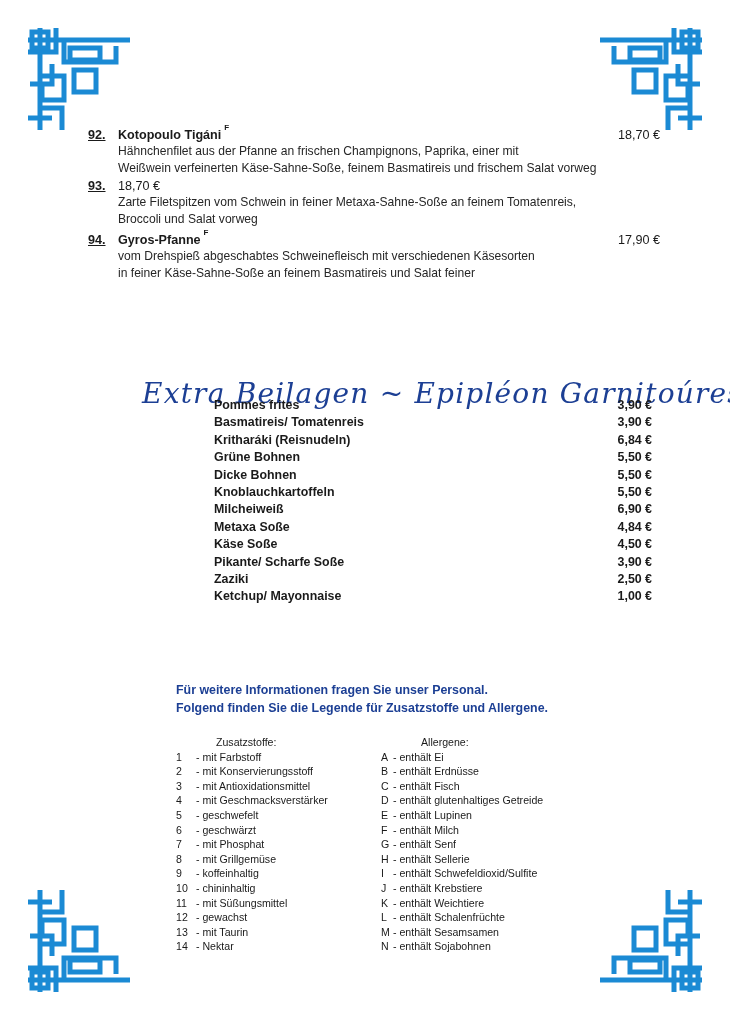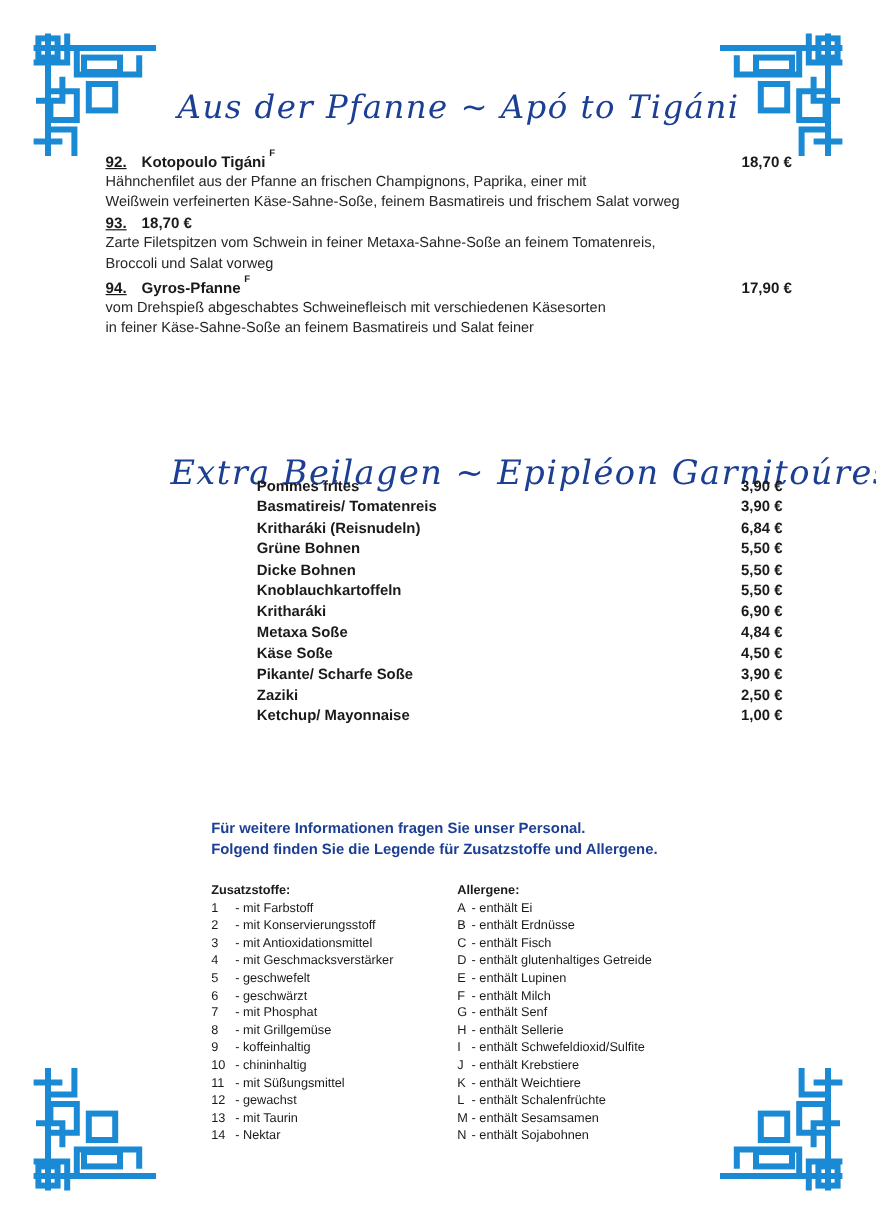--- a/index.html
+++ b/index.html
@@ -85,25 +85,26 @@
     font-size: 8px;
     vertical-align: super;
     font-weight: bold;
     margin-left: 3px;
     position: relative;
     top: -4px;
   }
   .dish-price {
     flex: 0 0 auto;
     text-align: right;
-    font-weight: bold;
+    font-weight: normal;
     font-size: 12.6px;
     white-space: nowrap;
   }
   .dish-desc {
+    margin-left: 30px;
     font-size: 12.1px;
     font-weight: 400;
     color: #262626;
     line-height: 17px;
   }
 
   
   #sides-list {
     position: absolute;
     left: 182px;
@@ -145,23 +146,24 @@
     display: flex;
   }
   .legend-col {
     font-size: 10.6px;
     color: #1a1a1a;
     line-height: 14.6px;
   }
   #legend-col-additives { width: 205px; }
   #legend-col-allergens { width: 215px; }
   .legend-title {
-    font-weight: 700;
+    font-weight: 400;
     margin-bottom: 0px;
     white-space: nowrap;
+    margin-left: 40px;
   }
   .legend-row {
     display: flex;
     white-space: nowrap;
   }
   .legend-key {
     flex: 0 0 20px;
     width: 20px;
   }
   .legend-col#legend-col-allergens .legend-key {
@@ -240,21 +242,20 @@
         <rect x="52" y="30" width="30" height="12"></rect>
         <path d="M34 46 V 66 H 12"></path>
         <path d="M22 58 H 46 V 82 H 24 V 66"></path>
         <rect x="56" y="52" width="22" height="22"></rect>
         <path d="M22 90 H 44 V 112"></path>
         <path d="M34 100 H 10"></path>
       </g>
     </svg>
   </div>
 
-  <div class="script-heading" id="heading-pfanne">Aus  der  Pfanne  ~  Apó  to  Tigáni</div>
 
   <div id="dish-list">
 
     <div class="dish">
       <div class="dish-head">
         <span class="dish-num">92.</span>
         <span class="dish-name"><span>Kotopoulo Tigáni</span><span class="dish-allergen">F</span></span>
         <span class="dish-price">18,70 €</span>
       </div>
       <div class="dish-desc">Hähnchenfilet aus der Pfanne an frischen Champignons, Paprika, einer mit</div>
@@ -303,21 +304,21 @@
     </div>
     <div class="side-row">
       <span class="side-name">Dicke Bohnen</span>
       <span class="side-price">5,50 €</span>
     </div>
     <div class="side-row">
       <span class="side-name">Knoblauchkartoffeln</span>
       <span class="side-price">5,50 €</span>
     </div>
     <div class="side-row">
-      <span class="side-name">Kritharáki</span>
+      <span class="side-name">Milcheiweiß</span>
       <span class="side-price">6,90 €</span>
     </div>
     <div class="side-row">
       <span class="side-name">Metaxa Soße</span>
       <span class="side-price">4,84 €</span>
     </div>
     <div class="side-row">
       <span class="side-name">Käse Soße</span>
       <span class="side-price">4,50 €</span>
     </div>

